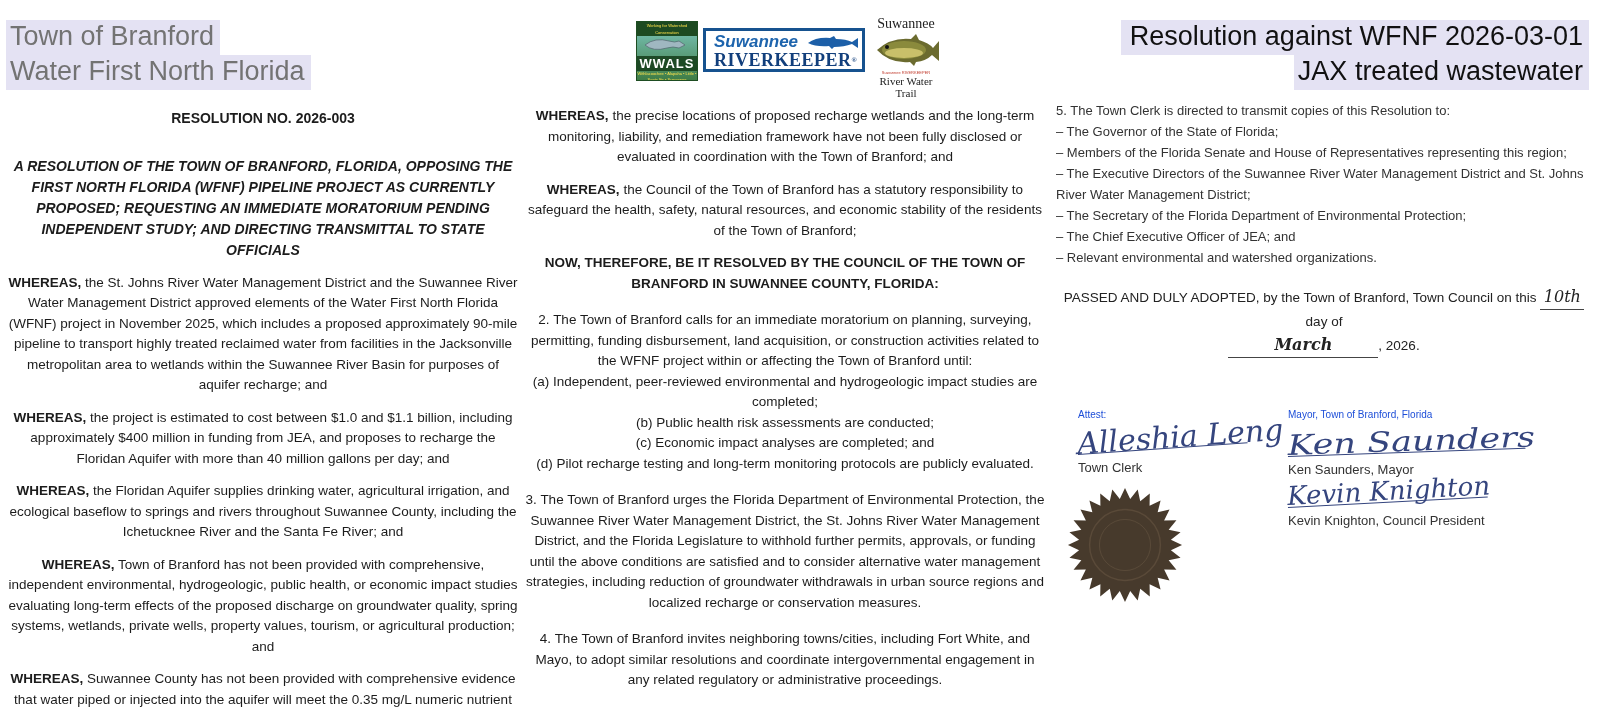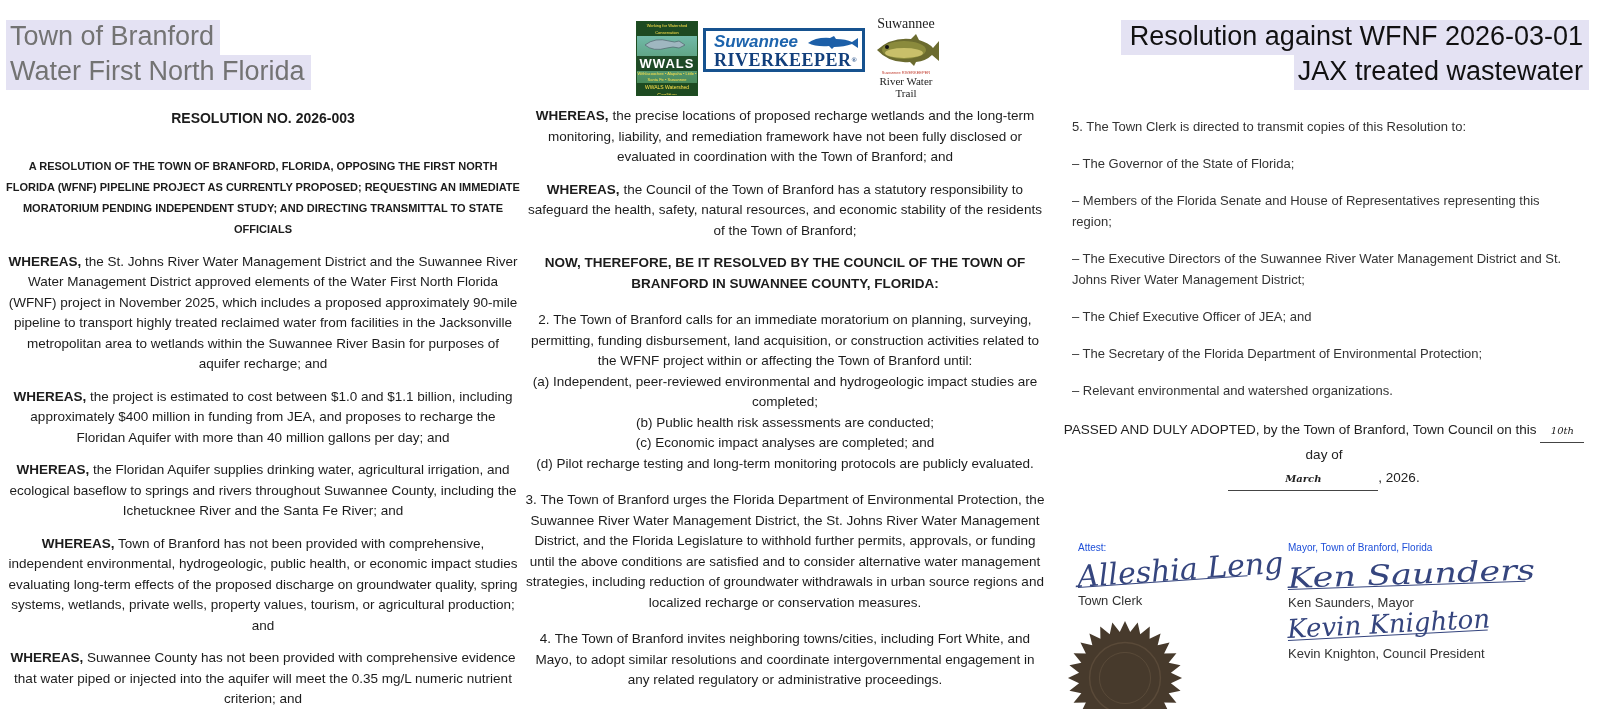--- a/index.html
+++ b/index.html
@@ -7,21 +7,21 @@
               font-family:"Liberation Sans", sans-serif; color:#1c1c1c; }
   .page { position:relative; width:1597px; height:709px; background:#fff; }
 
   
   .hdr-left { position:absolute; left:6px; top:20px; font-size:27px; line-height:33px; color:#737373; }
   .hdr-right { position:absolute; right:8px; top:20px; font-size:27px; line-height:33px; color:#111; text-align:right; }
   .hl { display:inline-block; padding:0 6px 2px 4px; }
 
   .logo-strip { position:absolute; left:636px; top:16px; display:flex; align-items:flex-start; gap:5px; }
 
-  .wwals-logo { width:62px; height:75px; margin-top:5px; background:linear-gradient(#7ec8c0, #3f7d46);
+  .wwals-logo { width:62px; height:60px; margin-top:5px; background:linear-gradient(#7ec8c0, #3f7d46);
                 border:1px solid #1e4d22; display:flex; flex-direction:column; justify-content:space-between;
                 overflow:hidden; text-align:center; }
   .wwals-band-top { background:#1d4a21; color:#ffe24a; font-size:4px; line-height:7px; }
   .wwals-name { background:rgba(20,60,25,.85); color:#fff; font-weight:bold; font-size:13px; line-height:15px; letter-spacing:1px; }
   .wwals-rivers { color:#ffe24a; font-size:4px; line-height:6px; }
   .wwals-band-bot { background:#1d4a21; color:#ffe24a; font-size:5px; line-height:8px; }
   .wwals-fish { flex:1; position:relative; }
 
   .rk-logo { width:162px; height:44px; margin-top:12px; background:#fff; border:3px solid #16528f;
              padding:1px 6px 0 8px; position:relative; }
@@ -37,33 +37,33 @@
   .wt-small { font-size:4px; color:#c0392b; line-height:5px; }
   .wt-line2 { font-family:"Liberation Serif", serif; font-size:11px; line-height:12px; color:#222; }
 
   
   .col { position:absolute; top:100px; font-size:13.5px; line-height:20.5px; }
   .col1 { left:6px;   width:514px; text-align:center; }
   .col2 { left:524px; width:522px; text-align:center; }
   .col3 { left:1056px; width:536px; text-align:left; color:#333; font-size:13px; line-height:21px; }
 
   .res-no { font-weight:bold; font-size:14px; margin-top:8px; }
-  .res-title { font-weight:bold; font-size:11px; margin-top:27px; line-height:21px; }
+  .res-title { font-weight:bold; font-size:14px; margin-top:27px; line-height:21px;font-style:italic; }
   .para { margin-top:12px; }
   .col2 .para:first-child { margin-top:6px; }
   .lead { font-weight:bold; }
   .resolved { font-weight:bold; margin-top:12px; }
   .numbered { margin-top:16px; }
   .subitem { margin-top:0; }
 
-  .recipient { margin:16px; }
+  .recipient { margin:0; }
   .adopt { margin-top:17px; text-align:center; color:#222; font-size:13.5px; line-height:23px; }
   .uline { display:inline-block; border-bottom:1.3px solid #444; min-width:44px; text-align:center; padding:0 3px; }
   .uline.wide { min-width:150px;font-weight:bold; }
-  .hand { font-family:"DejaVu Serif", serif; font-style:italic; font-size:10px; color:#222; }
+  .hand { font-family:"DejaVu Serif", serif; font-style:italic; font-size:16px; color:#222; }
 
   .sig-area { display:flex; margin-top:46px; }
   .sig-left { width:232px; padding-left:22px; }
   .sig-right { flex:1; }
   .sig-caption { font-size:10px; color:#1d4ed8; }
   .sig { font-family:"DejaVu Serif", serif; font-style:italic; color:#35457e; white-space:nowrap; }
   .sig-line { border-bottom:1.5px solid #35457e; }
   .clerk-sig { font-size:30px; transform:rotate(-4deg); transform-origin:left bottom; margin-top:8px; width:170px; }
   .mayor-sig { font-size:28px; transform:rotate(-2deg) scaleX(1.25); transform-origin:left bottom; margin-top:10px; width:190px; }
   .pres-sig  { font-size:26px; transform:rotate(-3deg); transform-origin:left bottom; margin-top:6px; width:200px;
@@ -150,22 +150,22 @@
     <p class="subitem">(d) Pilot recharge testing and long-term monitoring protocols are publicly evaluated.</p>
     <p class="para numbered">3. The Town of Branford urges the Florida Department of Environmental Protection, the Suwannee River Water Management District, the St. Johns River Water Management District, and the Florida Legislature to withhold further permits, approvals, or funding until the above conditions are satisfied and to consider alternative water management strategies, including reduction of groundwater withdrawals in urban source regions and localized recharge or conservation measures.</p>
     <p class="para numbered">4. The Town of Branford invites neighboring towns/cities, including Fort White, and Mayo, to adopt similar resolutions and coordinate intergovernmental engagement in any related regulatory or administrative proceedings.</p>
   </div>
 
   <div class="col col3">
     <p class="recipient">5. The Town Clerk is directed to transmit copies of this Resolution to:</p>
     <p class="recipient">– The Governor of the State of Florida;</p>
     <p class="recipient">– Members of the Florida Senate and House of Representatives representing this region;</p>
     <p class="recipient">– The Executive Directors of the Suwannee River Water Management District and St. Johns River Water Management District;</p>
+    <p class="recipient">– The Secretary of the Florida Department of Environmental Protection;</p>
     <p class="recipient">– The Chief Executive Officer of JEA; and</p>
-    <p class="recipient">– The Secretary of the Florida Department of Environmental Protection;</p>
     <p class="recipient">– Relevant environmental and watershed organizations.</p>
 
     <p class="adopt">
       <span>PASSED AND DULY ADOPTED, by the Town of Branford, Town Council on this</span>
       <span class="uline"><i class="hand">10th</i></span>
       <span>day of</span><br>
       <span class="uline wide"><i class="hand">March</i></span><span>, 2026.</span>
     </p>
 
     <div class="sig-area">

